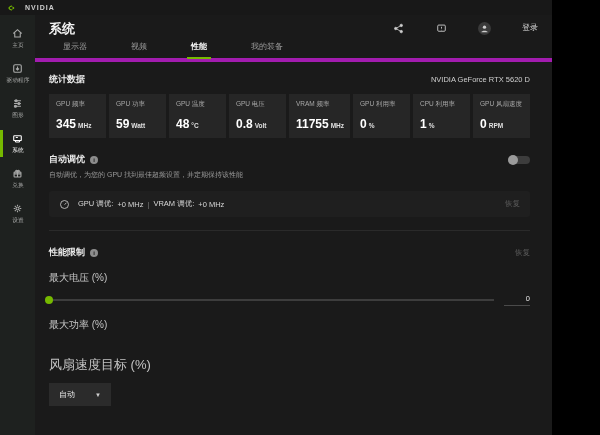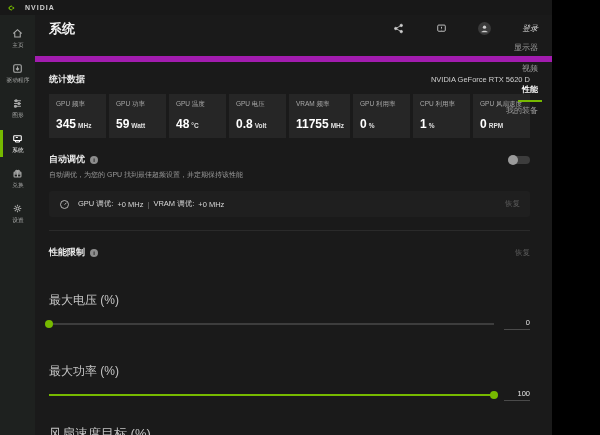--- a/index.html
+++ b/index.html
@@ -36,33 +36,33 @@
   }
   .side-item.active .lbl { color:#fff; }
   .side-item.active .ic svg { stroke:#fff; }
 
   
   .main { position:absolute; left:35px; right:0; top:15px; bottom:0; background:#1a1a1a; }
   .page-header {
     height:27px; display:flex; align-items:center; padding:0 14px;
   }
   .page-title { font-size:13px; font-weight:bold; color:#f2f2f2; }
-  .header-actions { margin-left:auto; display:flex; align-items:center; gap:31px;font-style:italic; }
+  .header-actions { margin-left:auto; display:flex; gap:31px; }
   .hicon { width:12px; height:12px; display:flex; align-items:center; justify-content:center; cursor:pointer; }
   .hicon svg { width:11px; height:11px; }
   .avatar {
     width:13px; height:13px; border-radius:50%; background:#3a3a3a; overflow:hidden;
     display:flex; align-items:center; justify-content:center; cursor:pointer;
   }
   .login-btn { font-size:8px; color:#d6d6d6; cursor:pointer; }
 
   
   .tabbar {
-    display:flex; align-items:flex-end; gap:4px; height:20px;
-    border-bottom:6px solid #a21caf; padding-left:14px;flex-direction:column;
+    display:flex; align-items:flex-end; gap:16px; height:20px;
+    border-bottom:4px solid #a21caf; padding-left:14px;
   }
   .tab {
     font-size:8px; color:#9a9a9a; padding:0 14px 6px 14px; cursor:pointer; position:relative;
   }
   .tab.active { color:#fff; font-weight:bold; }
   .tab.active::after {
     content:""; position:absolute; left:10px; right:10px; bottom:-1px; height:2px; background:#76b900;
   }
 
   
@@ -99,21 +99,21 @@
     display:flex; align-items:center; padding:0 10px; gap:8px;
   }
   .tune-row .gauge { width:11px; height:11px; }
   .tune-text { font-size:7.5px; color:#d8d8d8; display:flex; gap:4px; align-items:center; }
   .tune-text .sep { color:#7a7a7a; }
   .restore { margin-left:auto; font-size:7.5px; color:#585858; cursor:pointer; }
 
   .divider { border-top:1px solid #2a2a2a; margin-top:13px; }
 
   
-  .slider-label { font-size:12px; color:#c4c4c4; margin-top:33px; }
+  .slider-label { font-size:10px; color:#c4c4c4; margin-top:12px; }
   .slider-row { display:flex; align-items:center; margin-top:9px; gap:10px; }
   .slider { position:relative; flex:1; height:10px; cursor:pointer; }
   .slider .track { position:absolute; left:0; right:0; top:4px; height:2px; background:#3d3d3d; }
   .slider .fill { position:absolute; left:0; top:4px; height:2px; background:#76b900; width:calc(var(--pct)*1%); }
   .slider .thumb {
     position:absolute; top:1px; width:8px; height:8px; border-radius:50%; background:#76b900;
     left:calc(var(--pct)*1% - 4px); cursor:grab;
   }
   .slider-value {
     width:26px; text-align:right; font-size:7.5px; color:#e6e6e6;
@@ -319,28 +319,20 @@
       <div class="slider-row">
         <div class="slider" style="--pct: 0;">
           <span class="track"></span>
           <span class="fill"></span>
           <span class="thumb"></span>
         </div>
         <div class="slider-value">0</div>
       </div>
 
       <div class="slider-label">最大功率 (%)</div>
-      <div class="slider-row">
-        <div class="slider" style="--pct: 100;">
-          <span class="track"></span>
-          <span class="fill"></span>
-          <span class="thumb"></span>
-        </div>
-        <div class="slider-value">100</div>
-      </div>
 
       <div class="fan-label">风扇速度目标 (%)</div>
       <div class="dropdown">
         <span>自动</span>
         <span class="caret">▼</span>
       </div>
 
     </div>
   </div>
 </div>

